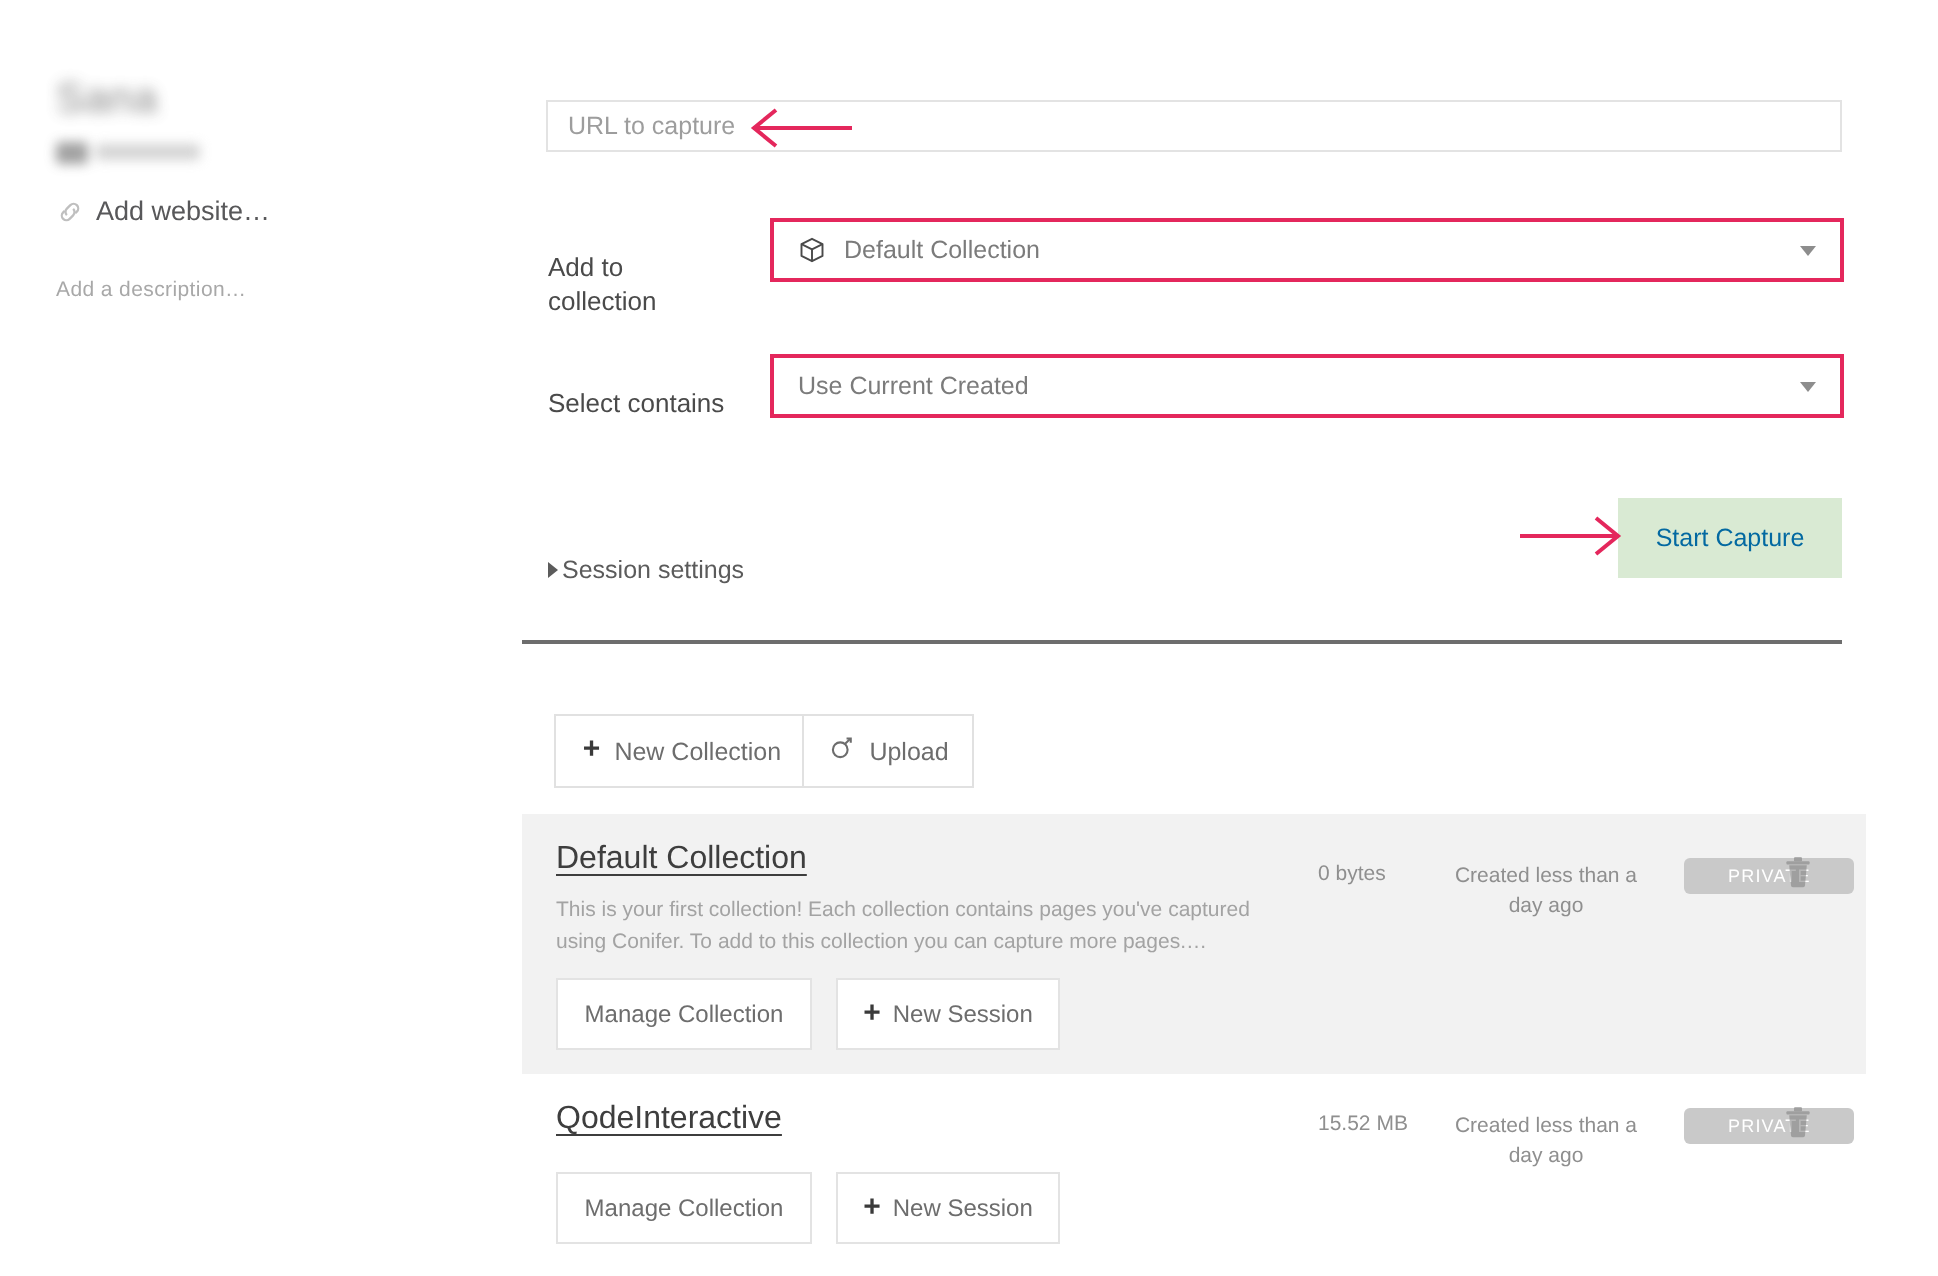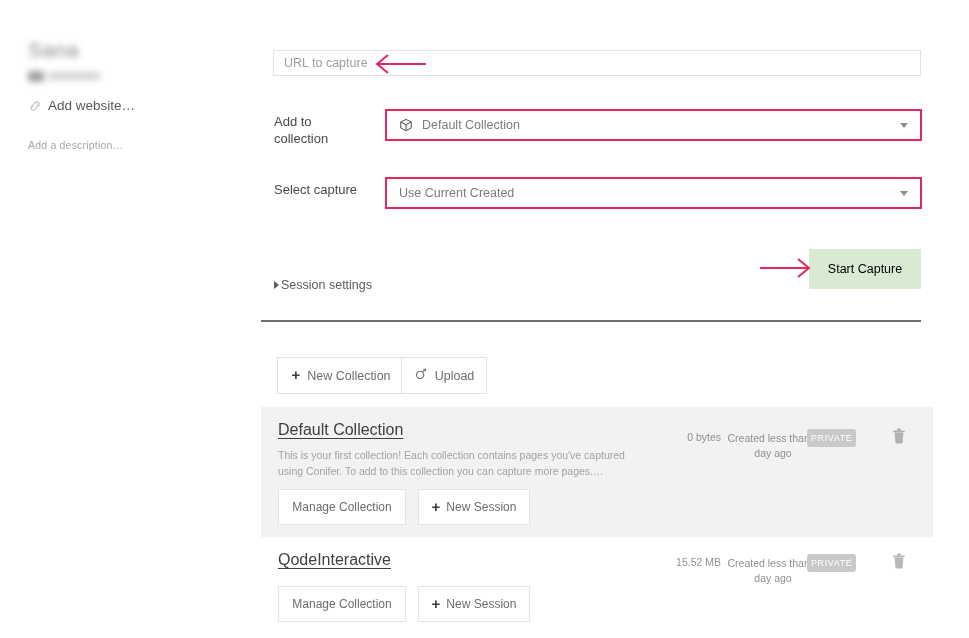--- a/index.html
+++ b/index.html
@@ -49,21 +49,21 @@
   .url-input {
     position: absolute; left: 12px; top: 50px; width: 648px; height: 26px;
     border: 1px solid #e3e3e3; background: #fff;
     font-family: "Liberation Sans", sans-serif;
     font-size: 12.5px; color: #9a9a9a; padding: 0 10px; outline: none;
   }
   .url-input::placeholder { color: #9d9d9d; }
 
   
   .form-label {
-    position: absolute; font-size: 13px; color: #4a4a4a; line-height: 17px;
+    position: absolute; font-size: 13px; color: #4a4a4a; line-height: 17px; margin-top: 12px;
   }
   .label-collection { left: 13px; top: 113px; width: 90px; }
   .label-browser    { left: 13px; top: 181px; width: 110px; }
 
   .select-box {
     position: absolute; height: 32px; width: 537px; left: 124px;
     border: 2px solid #e4275c; background: #fff;
     display: flex; align-items: center; padding: 0 10px 0 12px;
     font-size: 12.5px; color: #7b7b7b; cursor: pointer;
   }
@@ -82,21 +82,21 @@
     display: flex; align-items: center; gap: 2px;
     font-size: 12.5px; color: #5b5b5b; cursor: pointer; margin-top: 48px;
   }
   .tri-right {
     width: 0; height: 0; border-top: 4px solid transparent;
     border-bottom: 4px solid transparent; border-left: 5px solid #5b5b5b;
   }
 
   .start-capture {
     position: absolute; left: 548px; top: 249px; width: 112px; height: 40px;
-    background: #d9ead3; border: none; color: #000000; font-size: 12.5px;
+    background: #d9ead3; border: none; color: #0369a1; font-size: 12.5px;
     font-family: "Liberation Sans", sans-serif; cursor: pointer;
   }
 
   .divider {
     position: absolute; left: 0px; top: 320px; width: 660px;
     border-top: 2px solid #6d6d6d;
   }
 
   
   .btn-outline {
@@ -118,30 +118,30 @@
     position: absolute; left: 17px; top: 14px;
     font-size: 16px; color: #3e3e3e; text-decoration: underline;
     text-underline-offset: 3px; cursor: pointer;
   }
   .coll-desc {
     position: absolute; left: 17px; top: 40px; width: 370px;
     font-size: 10.5px; color: #a3a3a3; line-height: 16px;
   }
   .coll-meta-size {
     position: absolute; top: 24px; left: 398px; width: 62px;
-    font-size: 10.5px; color: #8f8f8f; text-align: right;
+    font-size: 10.5px; color: #8f8f8f; text-align: left;
   }
   .coll-meta-created {
     position: absolute; top: 24px; left: 462px; width: 100px;
     font-size: 10.5px; color: #8f8f8f; text-align: center; line-height: 15px;
   }
   .badge-private {
-    position: absolute; top: 22px; left: 546px;
+    position: absolute; top: 22px; left: 581px;
     background: #c9c9c9; color: #fff; font-size: 9px; letter-spacing: .6px;
-    padding: 4px 4px; border-radius: 3px; cursor: pointer;
+    padding: 4px 22px; border-radius: 3px; cursor: pointer;
   }
   .trash-btn {
     position: absolute; top: 20px; left: 630px; width: 18px; height: 20px;
     cursor: pointer; opacity: .55;
   }
   .card-btn {
     position: absolute; border: 1px solid #e3e3e3; background: #fff;
     display: flex; align-items: center; justify-content: center; gap: 6px;
     font-size: 12px; color: #6d6d6d; cursor: pointer;
     font-family: Liberation Sans, sans-serif;
@@ -200,21 +200,21 @@
             <path d="M8 1.6 14 4.6v6.8L8 14.4 2 11.4V4.6z"></path>
             <path d="M2 4.6 8 7.6l6-3"></path>
             <path d="M8 7.6v6.8"></path>
           </g>
         </svg>
       </span>
       <span class="sel-text">Default Collection</span>
       <span class="chevron"></span>
     </div>
 
-    <div class="form-label label-browser">Select capture</div>
+    <div class="form-label label-browser">Select contains</div>
     <div class="select-box select-browser">
       <span class="sel-text">Use Current Created</span>
       <span class="chevron"></span>
     </div>
 
     <div class="session-settings">
       <span class="tri-right"></span>
       <span>Session settings</span>
     </div>
 

